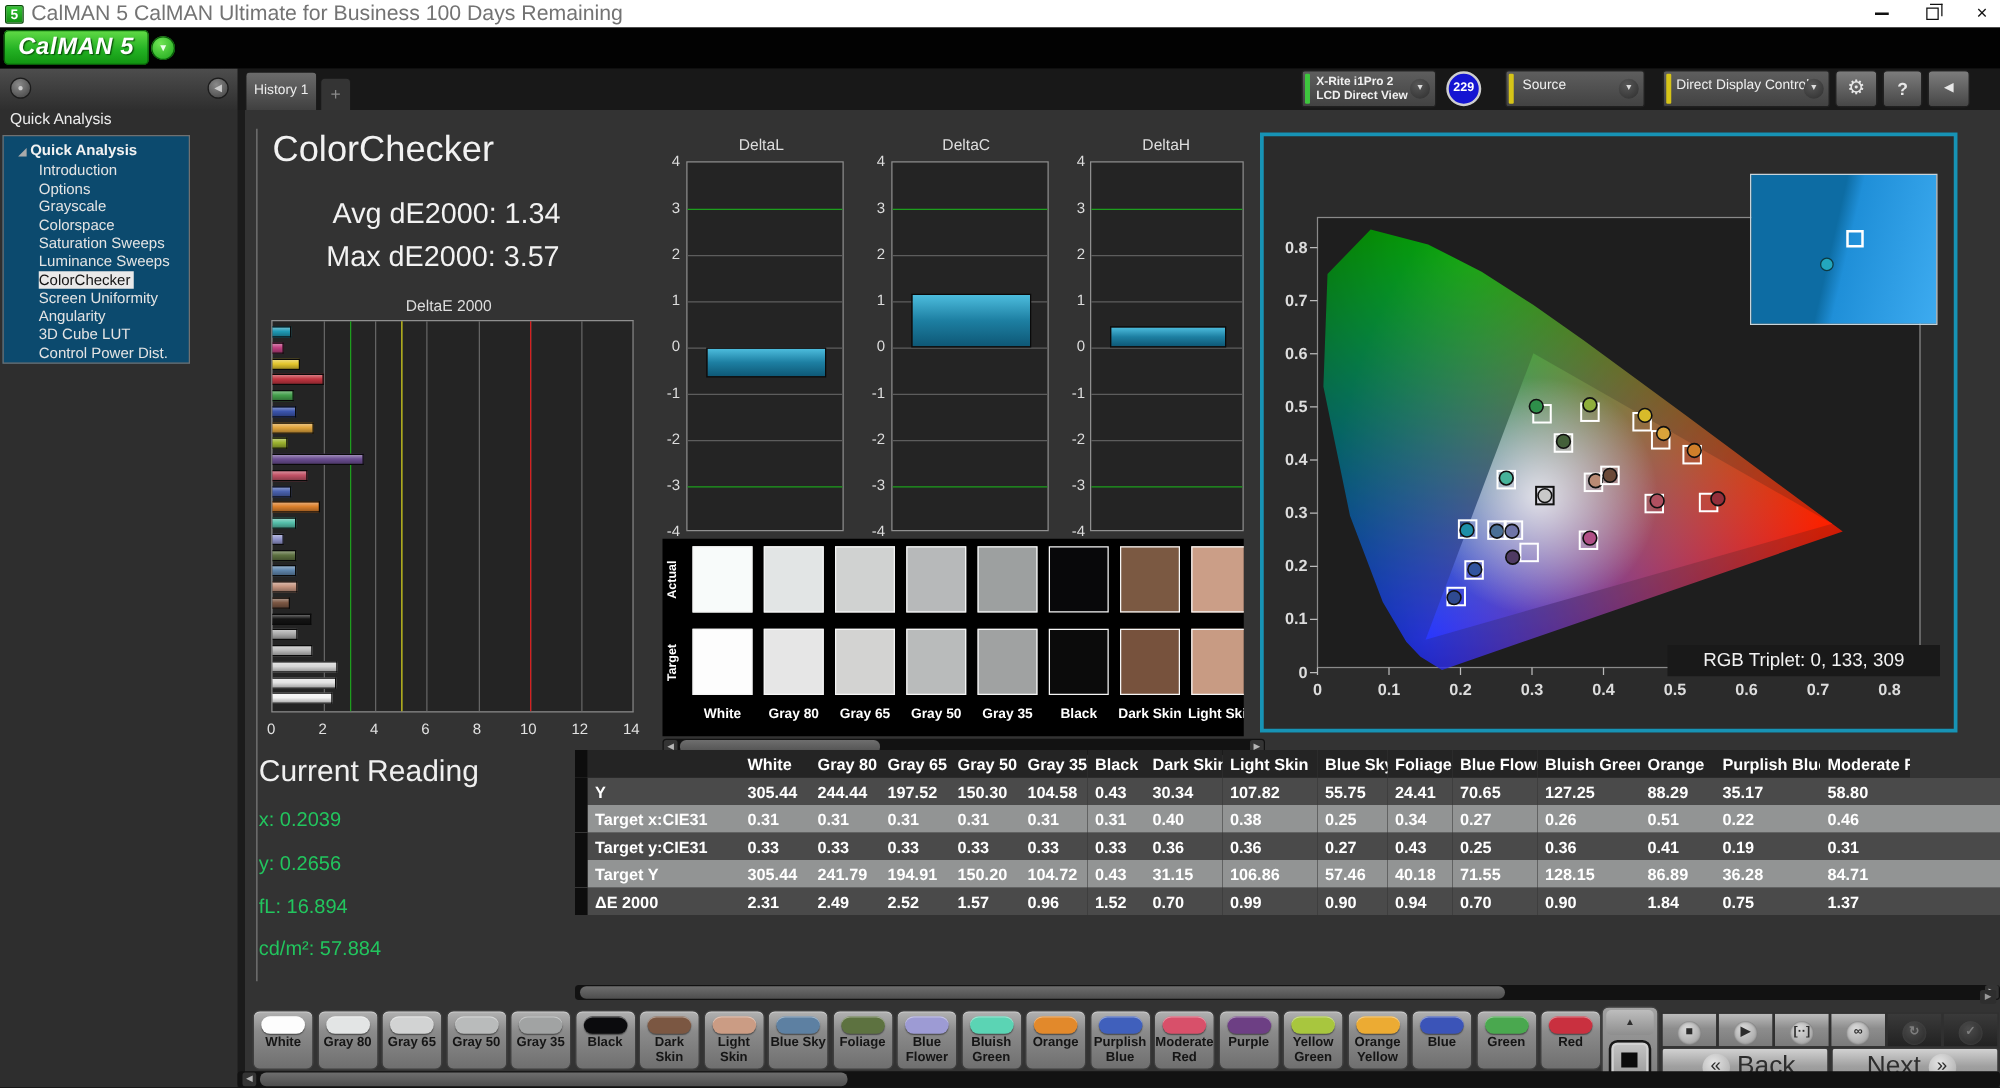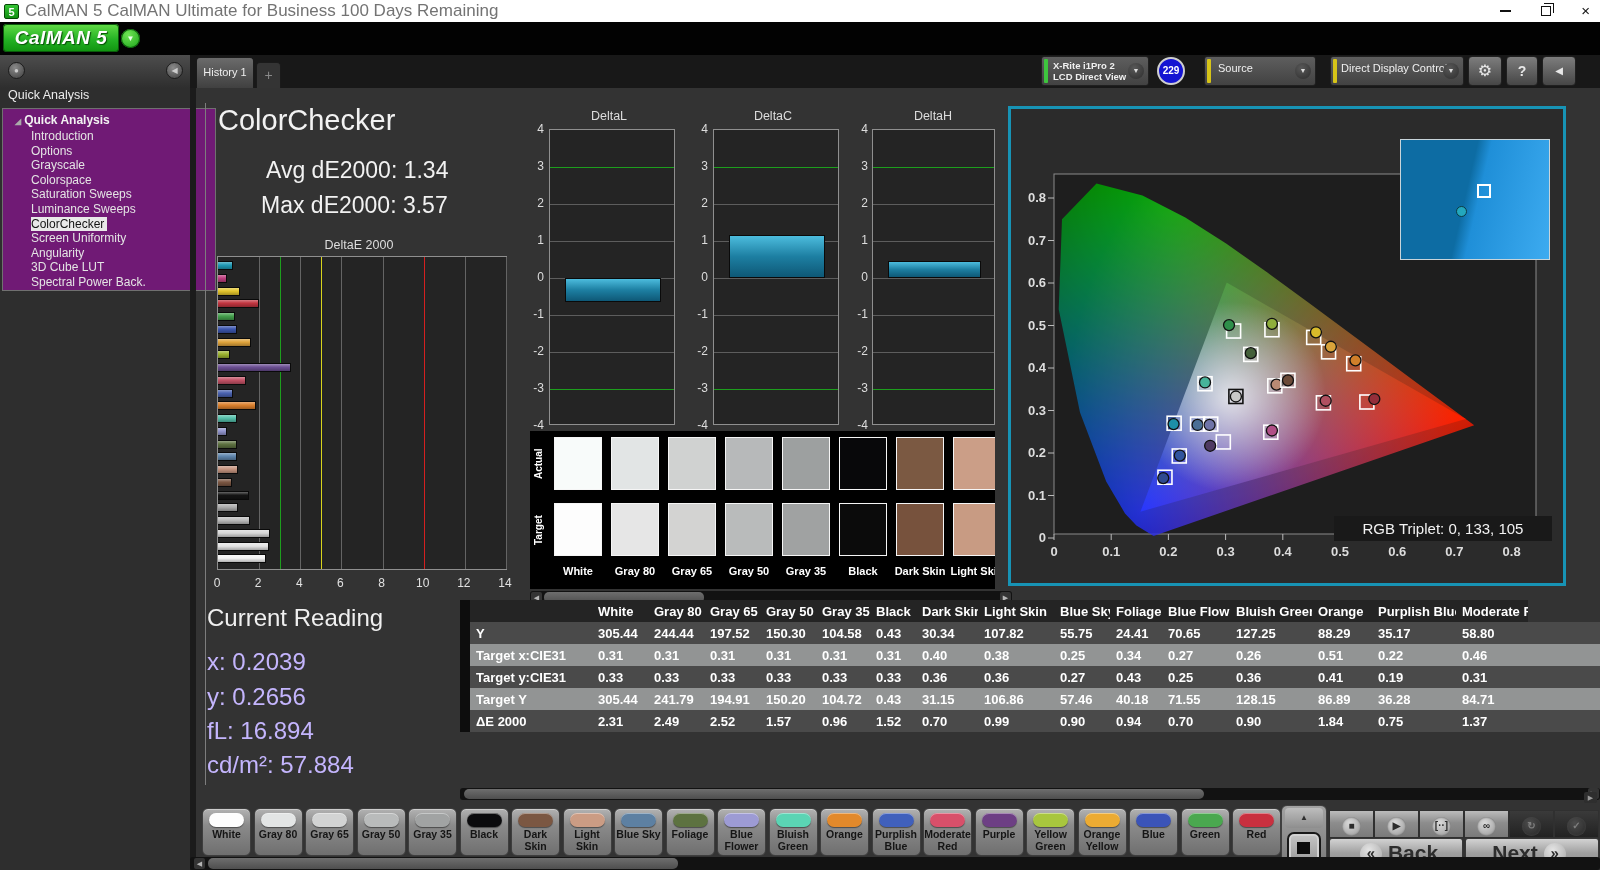--- a/index.html
+++ b/index.html
@@ -31,21 +31,21 @@
 #badge{position:absolute;left:1157px;top:57px;width:28px;height:28px;border-radius:50%;background:#1414d2;border:2px solid #cfcfcf;color:#fff;font-size:10px;font-weight:bold;text-align:center;line-height:23px}
 #dd-source{left:1204px;width:112px;font-size:11px;padding:5px 0 0 13px}
 #dd-ddc{left:1330px;width:134px;font-size:11px;padding:5px 0 0 10px}
 .toolbtn{position:absolute;top:56px;width:34px;height:30px;border-radius:4px;background:linear-gradient(180deg,#7d7d7d,#464646);border:1px solid #202020;color:#e8e8e8;text-align:center;line-height:28px}
 #btn-gear{left:1468px;font-size:16px}
 #btn-help{left:1506px;width:32px;font-size:14px;font-weight:bold}
 #btn-collapse-right{left:1542px;font-size:10px}
 
 #sidebar{position:absolute;left:0;top:88px;width:190px;height:782px;background:#2e2e2e}
 #sidebar-title{position:absolute;left:8px;top:0px;font-size:12.5px;color:#ececec}
-#tree{position:absolute;left:2px;top:20px;width:214px;height:183px;background:#701a75;border:1px solid #707070;padding-top:4px}
+#tree{position:absolute;left:2px;top:20px;width:150px;height:183px;background:#0c4a6e;border:1px solid #707070;padding-top:4px}
 #tree-root{font-size:12px;font-weight:bold;color:#f2f2f2;padding-left:12px;line-height:15px;white-space:nowrap}
 #tree-root .tw{color:#aaa;font-size:8px;margin-right:3px}
 .tree-item{font-size:12px;color:#e4e4e4;padding-left:28px;line-height:14.6px;white-space:nowrap}
 .tree-item span{padding:0 3px 0 0}
 .tree-item.sel span{background:#e9e9e9;color:#141414}
 #vstrip{position:absolute;left:190px;top:88px;width:6px;height:782px;background:#1b1b1b}
 #vdivider{position:absolute;left:205px;top:103px;width:1px;height:682px;background:#7d7d7d}
 
 #main-title{position:absolute;left:218px;top:104px;font-size:29px;color:#f2f2f2}
 #avg-line{position:absolute;left:266px;top:157px;font-size:23px;color:#f2f2f2}
@@ -84,21 +84,21 @@
 
 #cie-panel{position:absolute;left:1008px;top:106px;width:558px;height:480px;background:#2b2b2b;border:3px solid #1793b5}
 #cie-title{position:absolute;left:1008px;top:113px;width:558px;text-align:center;font-size:12.5px;color:#ddd}
 #cie-svg{position:absolute;left:1024px;top:128px}
 #cie-inset{position:absolute;left:1400px;top:139px;width:150px;height:121px;border:1px solid #c8d4da;background:linear-gradient(103deg,#0d6ca3 44%,#1f8fd8 52%,#3dabf0)}
 #cie-inset .dot{position:absolute;left:55px;top:66px;width:11px;height:11px;border-radius:50%;background:#23a7bd;border:1px solid #0c3b44}
 #cie-inset .sq{position:absolute;left:76px;top:44px;width:14px;height:14px;border:2px solid #fff}
 #rgb-label{position:absolute;left:1334px;top:516px;width:218px;height:25px;background:#191919;color:#f2f2f2;font-size:15px;text-align:center;line-height:25px}
 
 #cr-title{position:absolute;left:207px;top:604px;font-size:24px;color:#f0f0f0}
-.cr-line{position:absolute;left:207px;font-size:24px;color:#c4b5fd}
+.cr-line{position:absolute;left:207px;font-size:16px;color:#22c55e}
 #cr-x{top:648px}#cr-y{top:683px}#cr-fl{top:717px}#cr-cd{top:751px}
 
 #ct-wrap{position:absolute;left:460px;top:600px;width:1140px;height:177px;overflow:hidden}
 #ct-wrap table{border-collapse:collapse;table-layout:fixed;width:1140px}
 #ct-wrap td,#ct-wrap th{height:22px;font-size:13px;font-weight:bold;color:#fff;padding:0 3px 0 6px;text-align:left;white-space:nowrap;overflow:hidden}
 tr.hdr{background:#242424}
 tr.dark{background:#4a4a4a}
 tr.light{background:#929494}
 td.gut{background:#0d0d0d;padding:0}
 
@@ -111,21 +111,21 @@
 #pw-up{position:absolute;left:3px;top:2px;width:38px;height:20px;border-radius:4px;background:linear-gradient(180deg,#bdbdbd,#8e8e8e);text-align:center;font-size:8px;color:#2e2e2e;line-height:20px}
 #pw-sq{position:absolute;left:5px;top:26px;width:34px;height:33px;border-radius:7px;background:linear-gradient(180deg,#c6c6c6,#989898);border:2px solid #181818;box-shadow:0 0 0 2px #d2d2d2 inset}
 #pw-sq:after{content:'';position:absolute;left:8px;top:8px;width:13px;height:12px;background:#0b0b0b}
 #row-scroll-arrow{position:absolute;left:1584px;top:792px;width:13px;height:11px;background:#2e2e2e;color:#999;font-size:7px;line-height:11px;text-align:center;border-radius:2px}
 
 #transport{position:absolute;left:1329px;top:810px;width:270px;height:28px;display:flex}
 .tbtn{flex:1;border:1px solid #303030;background:linear-gradient(180deg,#bcbcbc,#8d8d8d 45%,#7a7a7a);text-align:center;line-height:25px}
 .tbtn .circ{display:inline-block;width:19px;height:19px;border-radius:50%;background:radial-gradient(circle at 40% 32%,#dadada,#979797);box-shadow:0 0 2px #4a4a4a inset;line-height:18px;font-size:10px;color:#2c2c2c;font-weight:bold}
 .tbtn.dark{background:linear-gradient(180deg,#3a3a3a,#222)}
 .tbtn.dark .circ{background:radial-gradient(circle at 40% 32%,#4c4c4c,#262626);color:#7e7e7e}
-.navbtn{position:absolute;top:838px;height:30px;background:linear-gradient(180deg,#d2d2d2,#a0a0a0 50%,#8c8c8c);border:1px solid #383838;border-radius:3px;color:#2d2d2d;font-size:21px;font-weight:bold;text-align:center;line-height:27px}
+.navbtn{position:absolute;top:838px;height:30px;background:linear-gradient(180deg,#d2d2d2,#a0a0a0 50%,#8c8c8c);border:1px solid #383838;border-radius:3px;color:#2d2d2d;font-size:21px;font-weight:normal;text-align:center;line-height:27px}
 #btn-back{left:1329px;width:134px}
 #btn-next{left:1465px;width:134px}
 .chev{display:inline-block;width:22px;height:22px;border-radius:50%;background:radial-gradient(circle at 40% 32%,#e4e4e4,#a6a6a6);font-size:15px;line-height:20px;vertical-align:2px;margin:0 6px}
 </style>
 </head>
 <body>
 
 <div id="app">
 
   <div id="titlebar">
@@ -178,21 +178,21 @@
           <div class="tree-item"><span>Introduction</span></div>
           <div class="tree-item"><span>Options</span></div>
           <div class="tree-item"><span>Grayscale</span></div>
           <div class="tree-item"><span>Colorspace</span></div>
           <div class="tree-item"><span>Saturation Sweeps</span></div>
           <div class="tree-item"><span>Luminance Sweeps</span></div>
           <div class="tree-item sel"><span>ColorChecker</span></div>
           <div class="tree-item"><span>Screen Uniformity</span></div>
           <div class="tree-item"><span>Angularity</span></div>
           <div class="tree-item"><span>3D Cube LUT</span></div>
-          <div class="tree-item"><span>Spectral Power Back.</span></div>
+          <div class="tree-item"><span>Control Power Dist.</span></div>
         </div>
     </div>
   </div>
   <div id="vstrip"></div>
   <div id="vdivider"></div>
 
   <div id="main-title">ColorChecker</div>
   <div id="avg-line">Avg dE2000: 1.34</div>
   <div id="max-line">Max dE2000: 3.57</div>
 
@@ -463,21 +463,21 @@
         <rect x="148.268" y="320.975" width="14" height="14" fill="none" stroke="#fff" stroke-width="1.6"></rect>
         <circle cx="155.84" cy="327.55" r="5.5" fill="#31549e" stroke="#101010" stroke-width="1.3"></circle>
         <rect x="133.96800000000002" y="342.225" width="14" height="14" fill="none" stroke="#fff" stroke-width="1.6"></rect>
         <circle cx="139.252" cy="350.075" r="5.5" fill="#2f4a90" stroke="#101010" stroke-width="1.3"></circle>
       </g>
   </svg>
   <div id="cie-inset">
     <div class="dot"></div>
     <div class="sq"></div>
   </div>
-  <div id="rgb-label">RGB Triplet: 0, 133, 105</div>
+  <div id="rgb-label">RGB Triplet: 0, 133, 309</div>
 
   <div id="cr-title">Current Reading</div>
   <div class="cr-line" id="cr-x">x: 0.2039</div>
   <div class="cr-line" id="cr-y">y: 0.2656</div>
   <div class="cr-line" id="cr-fl">fL: 16.894</div>
   <div class="cr-line" id="cr-cd">cd/m²: 57.884</div>
 
   <div id="ct-wrap">
     <table>
         <colgroup id="ct-cols">

